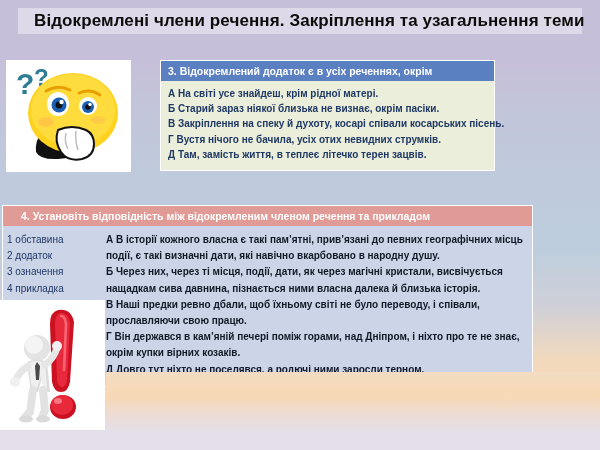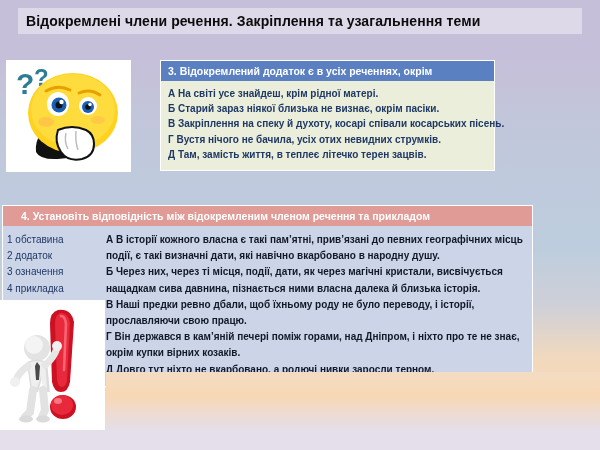--- a/index.html
+++ b/index.html
@@ -30,24 +30,24 @@
     position: absolute;
     left: 18px;
     top: 8px;
     width: 564px;
     height: 26px;
     background: #ded9e8;
     display: flex;
     align-items: center;
   }
   .title-text {
-    font-size: 14px;
+    font-size: 17px;
     font-weight: bold;
     color: #0c0c0c;
-    padding-left: 8px;
+    padding-left: 16px;
     letter-spacing: 0.1px;
     white-space: nowrap;
   }
 
   
   .smiley-box {
     position: absolute;
     left: 6px;
     top: 60px;
     width: 125px;
@@ -218,23 +218,23 @@
   <div class="q4-cols">
     <div class="q4-left">
       <div class="q4-term">1 обставина</div>
       <div class="q4-term">2 додаток</div>
       <div class="q4-term">3 означення</div>
       <div class="q4-term">4 прикладка</div>
     </div>
     <div class="q4-right">
       <div class="q4-item">А  В історії кожного власна є такі пам’ятні, прив’язані до певних географічних місць події, є такі визначні дати, які навічно вкарбовано в народну душу.</div>
       <div class="q4-item">Б  Через них, через ті місця, події, дати, як через магічні кристали, висвічується нащадкам сива давнина, пізнається ними власна далека й близька історія.</div>
-      <div class="q4-item">В  Наші предки ревно дбали, щоб їхньому роду не було переводу, і історії, прославляючи свою працю.</div>
+      <div class="q4-item">В  Наші предки ревно дбали, щоб їхньому світі не було переводу, і співали, прославляючи свою працю.</div>
       <div class="q4-item">Г  Він держався в кам’яній печері поміж горами, над Дніпром, і ніхто про те не знає, окрім купки вірних козаків.</div>
-      <div class="q4-item">Д  Довго тут ніхто не вкарбовано, а родючі нивки заросли терном.</div>
+      <div class="q4-item">Д  Довго тут ніхто не поселявся, а родючі ними заросли терном.</div>
     </div>
   </div>
 </div>
 
 <div class="excl-box">
   <svg class="excl-svg" width="105" height="130" viewBox="0 0 105 130">
     <rect x="0" y="0" width="105" height="130" fill="#ffffff"></rect>
 
     <path d="M58 10 Q71 8 74 22 L70 82 Q68 92 61 92 Q54 92 52 82 L50 24 Q50 12 58 10 Z" fill="#cc1122"></path>
     <path d="M60 13 Q68 12 70 23 L67 80 Q66 87 62 87 Q58 87 57 80 L55 24 Q55 15 60 13 Z" fill="#e8293c"></path>

